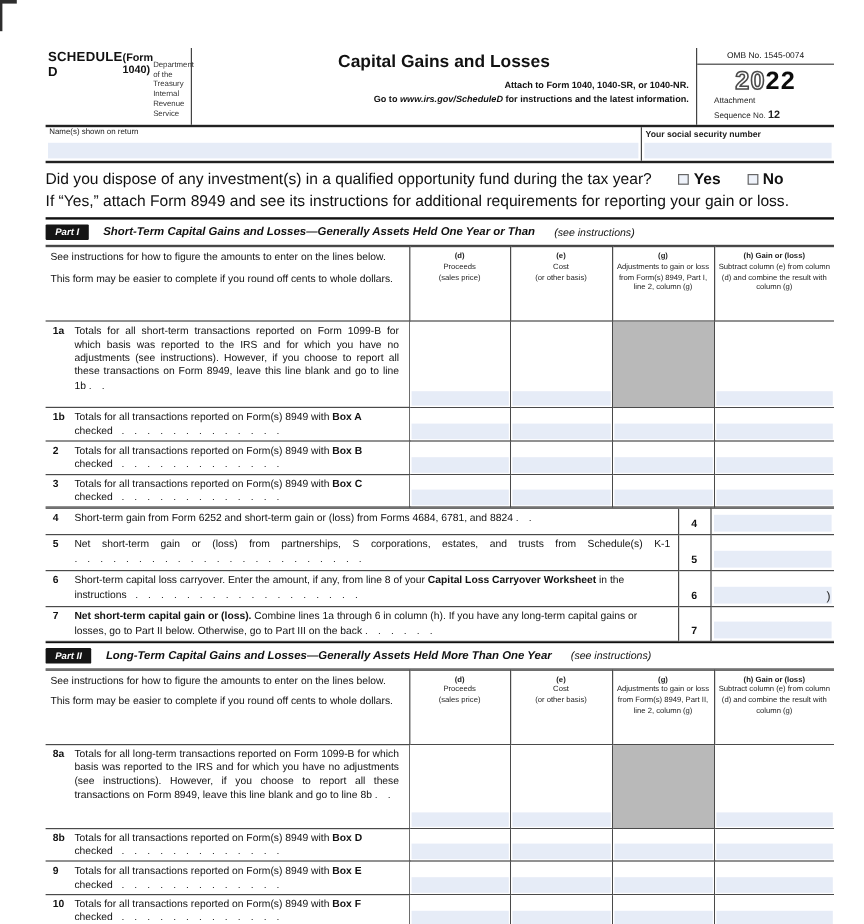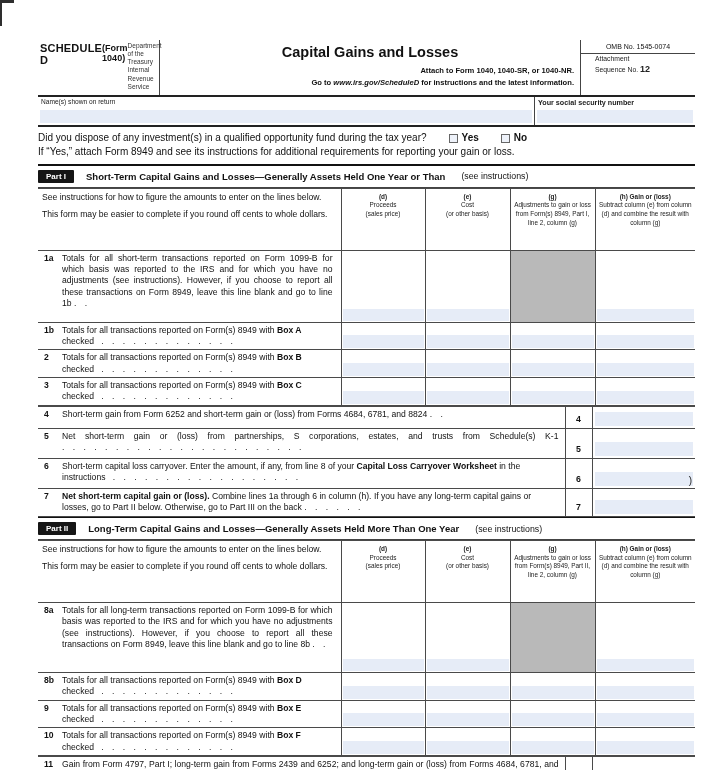--- a/index.html
+++ b/index.html
@@ -32,27 +32,27 @@
 
   
   .identity-row { display:flex; border-bottom:2px solid #222; height:30px; }
   .id-name { flex:1; border-right:1px solid #444; position:relative; padding:1px 3px; }
   .id-ssn  { width:160px; position:relative; padding:1px 3px; }
   .id-label { font-size:6.6px; color:#222; }
   .id-label.bold { font-weight:bold; font-size:7.2px; }
   .id-fill { position:absolute; left:2px; right:2px; bottom:2px; height:13px; background:#e6ecf7; }
 
   
-  .question { padding:4px 0 4px; border-bottom:2.5px solid #111; font-size:10px; line-height:1.45; }
+  .question { padding:4px 0 4px; border-bottom:2.5px solid #111; font-size:13px; line-height:1.45; }
   .q-line1 { display:flex; align-items:center; }
   .chk { display:inline-block; width:9px; height:9px; border:1px solid #666; background:#eef2fa; margin:0 4px 0 22px; }
   .chk-label { font-weight:bold; }
 
   
-  .part-head { display:flex; align-items:center; padding:4px 0 4px; border-bottom:1px solid #444; }
+  .part-head { display:flex; align-items:center; padding:4px 0 4px; border-bottom:1px solid #444;font-style:italic; }
   .part-badge { background:#151515; color:#fff; font-weight:bold; font-size:8px; padding:2px 8px; border-radius:1px; margin-right:12px; }
   .part-title { font-weight:bold; font-size:9.5px; }
   .part-see { font-size:8.8px; margin-left:16px; }
 
   
   table { border-collapse:collapse; table-layout:fixed; width:657px; }
   td { border:1px solid #4a4a4a; vertical-align:top; position:relative; }
   .grid td.first { border-left:none; }
   .grid td.last { border-right:none; }
   .hdr-desc { padding:3px 8px 2px 4px; font-size:8.6px; line-height:1.3;margin-left:16px; }
@@ -100,20 +100,23 @@
       </div>
       <div class="fh-center">
         <div class="fh-title">Capital Gains and Losses</div>
         <div class="fh-sub">
           <span>Attach to Form 1040, 1040-SR, or 1040-NR.</span><br>
           <span><span>Go to </span><span class="url">www.irs.gov/ScheduleD</span><span> for instructions and the latest information.</span></span><br>
         </div>
       </div>
       <div class="fh-right">
         <div class="fh-omb">OMB No. 1545-0074</div>
+        <div class="fh-year">
+          <span class="yr-outline">20</span><span class="yr-bold">22</span>
+        </div>
         <div class="fh-att">
           <span>Attachment</span><br>
           <span>Sequence No. </span><b>12</b>
         </div>
       </div>
     </div>
 
     <div class="identity-row">
       <div class="id-name">
         <div class="id-label">Name(s) shown on return</div>

